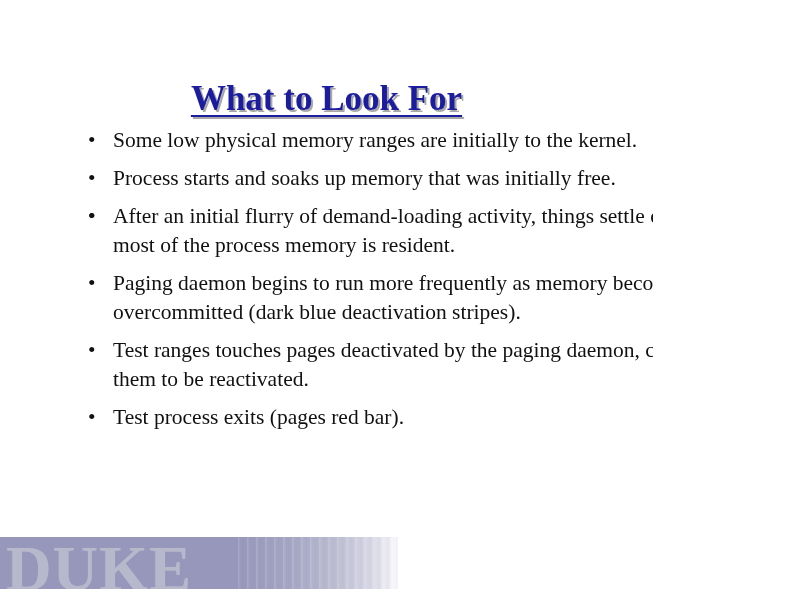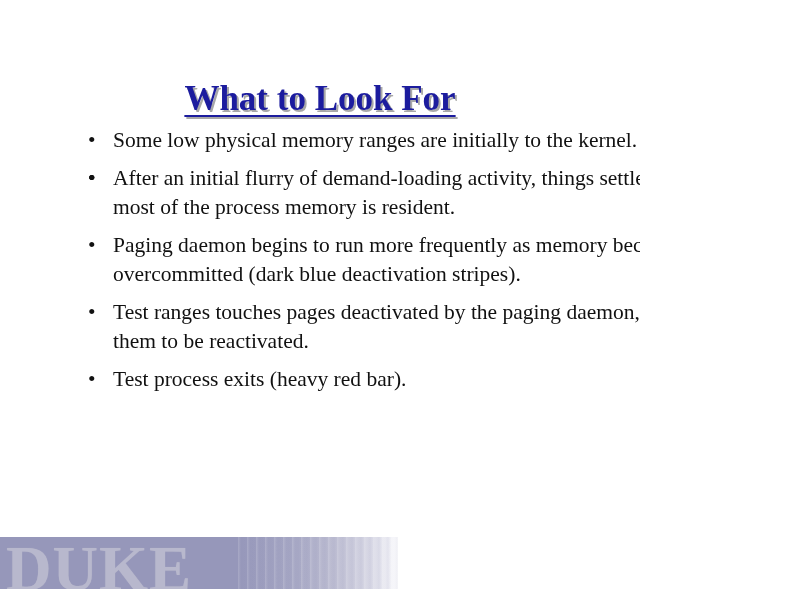--- a/index.html
+++ b/index.html
@@ -7,20 +7,21 @@
     padding: 0;
     background: #ffffff;
   }
   #slide {
     position: relative;
     width: 640px;
     height: 600px;
     background: #ffffff;
     overflow: hidden;
     font-family: "Liberation Serif", serif;
+    padding-left: 13px;
   }
   
   .title {
     position: absolute;
     top: 56px;
     left: 0;
     width: 100%;
     text-align: center;
     font-size: 35px;
     line-height: 1.15;
@@ -120,39 +121,40 @@
 
   <h1 class="title">What to Look For</h1>
 
   <ul class="bullets">
     <li>
       <span class="bullet-dot">•</span>
       <span>Some low physical memory ranges are initially to the kernel.</span>
     </li>
     <li>
       <span class="bullet-dot">•</span>
+      <span>Process starts and soaks up memory that was initially free.</span>
     </li>
     <li>
       <span class="bullet-dot">•</span>
     </li>
     <li>
       <span class="bullet-dot">•</span>
       <span>After an initial flurry of demand-loading activity, things settle down after most of the process memory is resident.</span>
     </li>
     <li>
       <span class="bullet-dot">•</span>
       <span>Paging daemon begins to run more frequently as memory becomes overcommitted (dark blue deactivation stripes).</span>
     </li>
     <li>
       <span class="bullet-dot">•</span>
       <span>Test ranges touches pages deactivated by the paging daemon, causing them to be reactivated.</span>
     </li>
     <li>
       <span class="bullet-dot">•</span>
-      <span>Test process exits (heavy red bar).</span>
+      <span>Test process exits (pages red bar).</span>
     </li>
   </ul>
 
   <div class="banner">
     <div class="dither"></div>
     <div class="wordmark">DUKE</div>
     <div class="caption">Systems &amp; Architecture</div>
   </div>
 
 </div>

